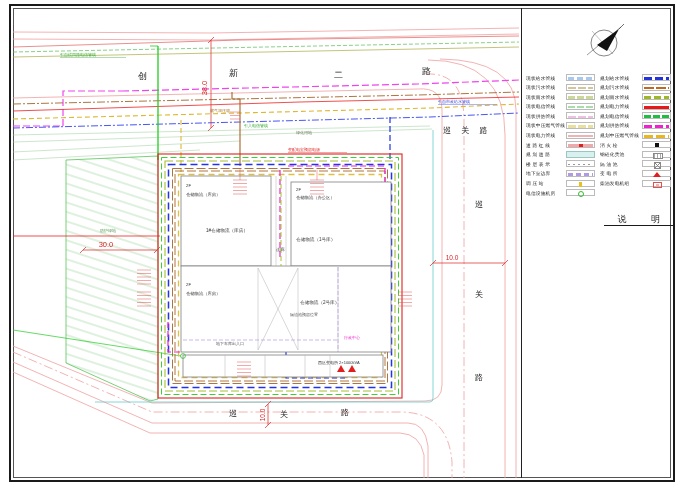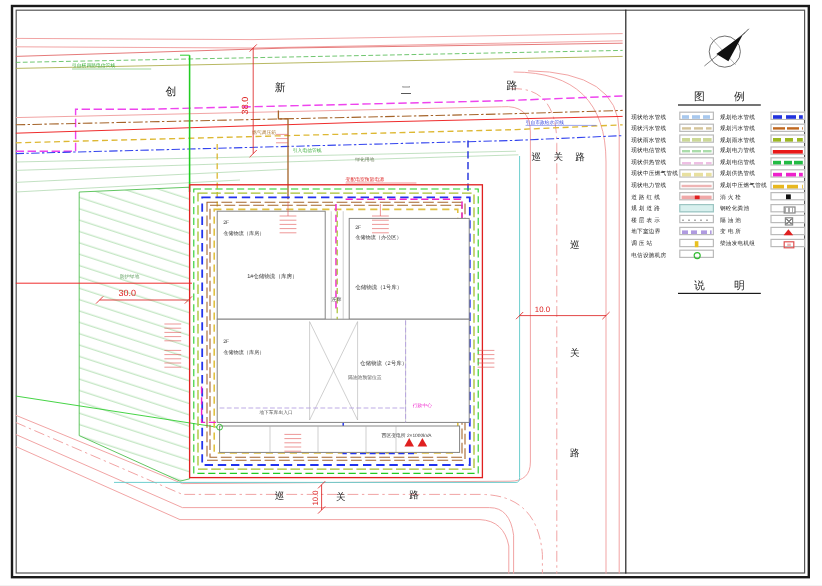--- a/index.html
+++ b/index.html
@@ -241,23 +241,20 @@
         <g transform="translate(64,31)">
           <circle r="13" fill="none" stroke="#555" stroke-width="0.7"></circle>
           <line x1="-17" y1="12" x2="17" y2="-16" stroke="#555" stroke-width="0.6"></line>
           <line x1="-12" y1="-12" x2="9" y2="11" stroke="#888" stroke-width="0.5"></line>
           <polygon points="15,-14 -7,2 3,8" fill="#111"></polygon>
           <line x1="15" y1="-14" x2="20" y2="-19" stroke="#333" stroke-width="0.7"></line>
         </g>
       </svg>
     </div>
 
-    <div class="sec-title">
-      <span>图  例</span>
-    </div>
 
     <div class="legend-cols">
       <div class="lcol lcol1">
 
       <div class="lrow">
           <span class="ll">现状给水管线</span>
           <span class="sw boxed ex-water">
               <i></i>
             </span>
         </div>
@@ -404,21 +401,21 @@
         </div>
           <div class="lrow">
           <span class="ll">柴油发电机组</span>
           <span class="sw boxed generator">
               <i></i>
             </span>
         </div>
         </div>
     </div>
 
-    <div class="sec-title" style="margin-top:14px;">
+    <div class="sec-title" style="margin-top:14px;text-align:right;">
       <span>说  明</span>
     </div>
 
     <div class="notes">
 
     <div class="note"></div>
         <div class="note"></div>
         <div class="note"></div>
         <div class="note"></div>
         <div class="note"></div>

